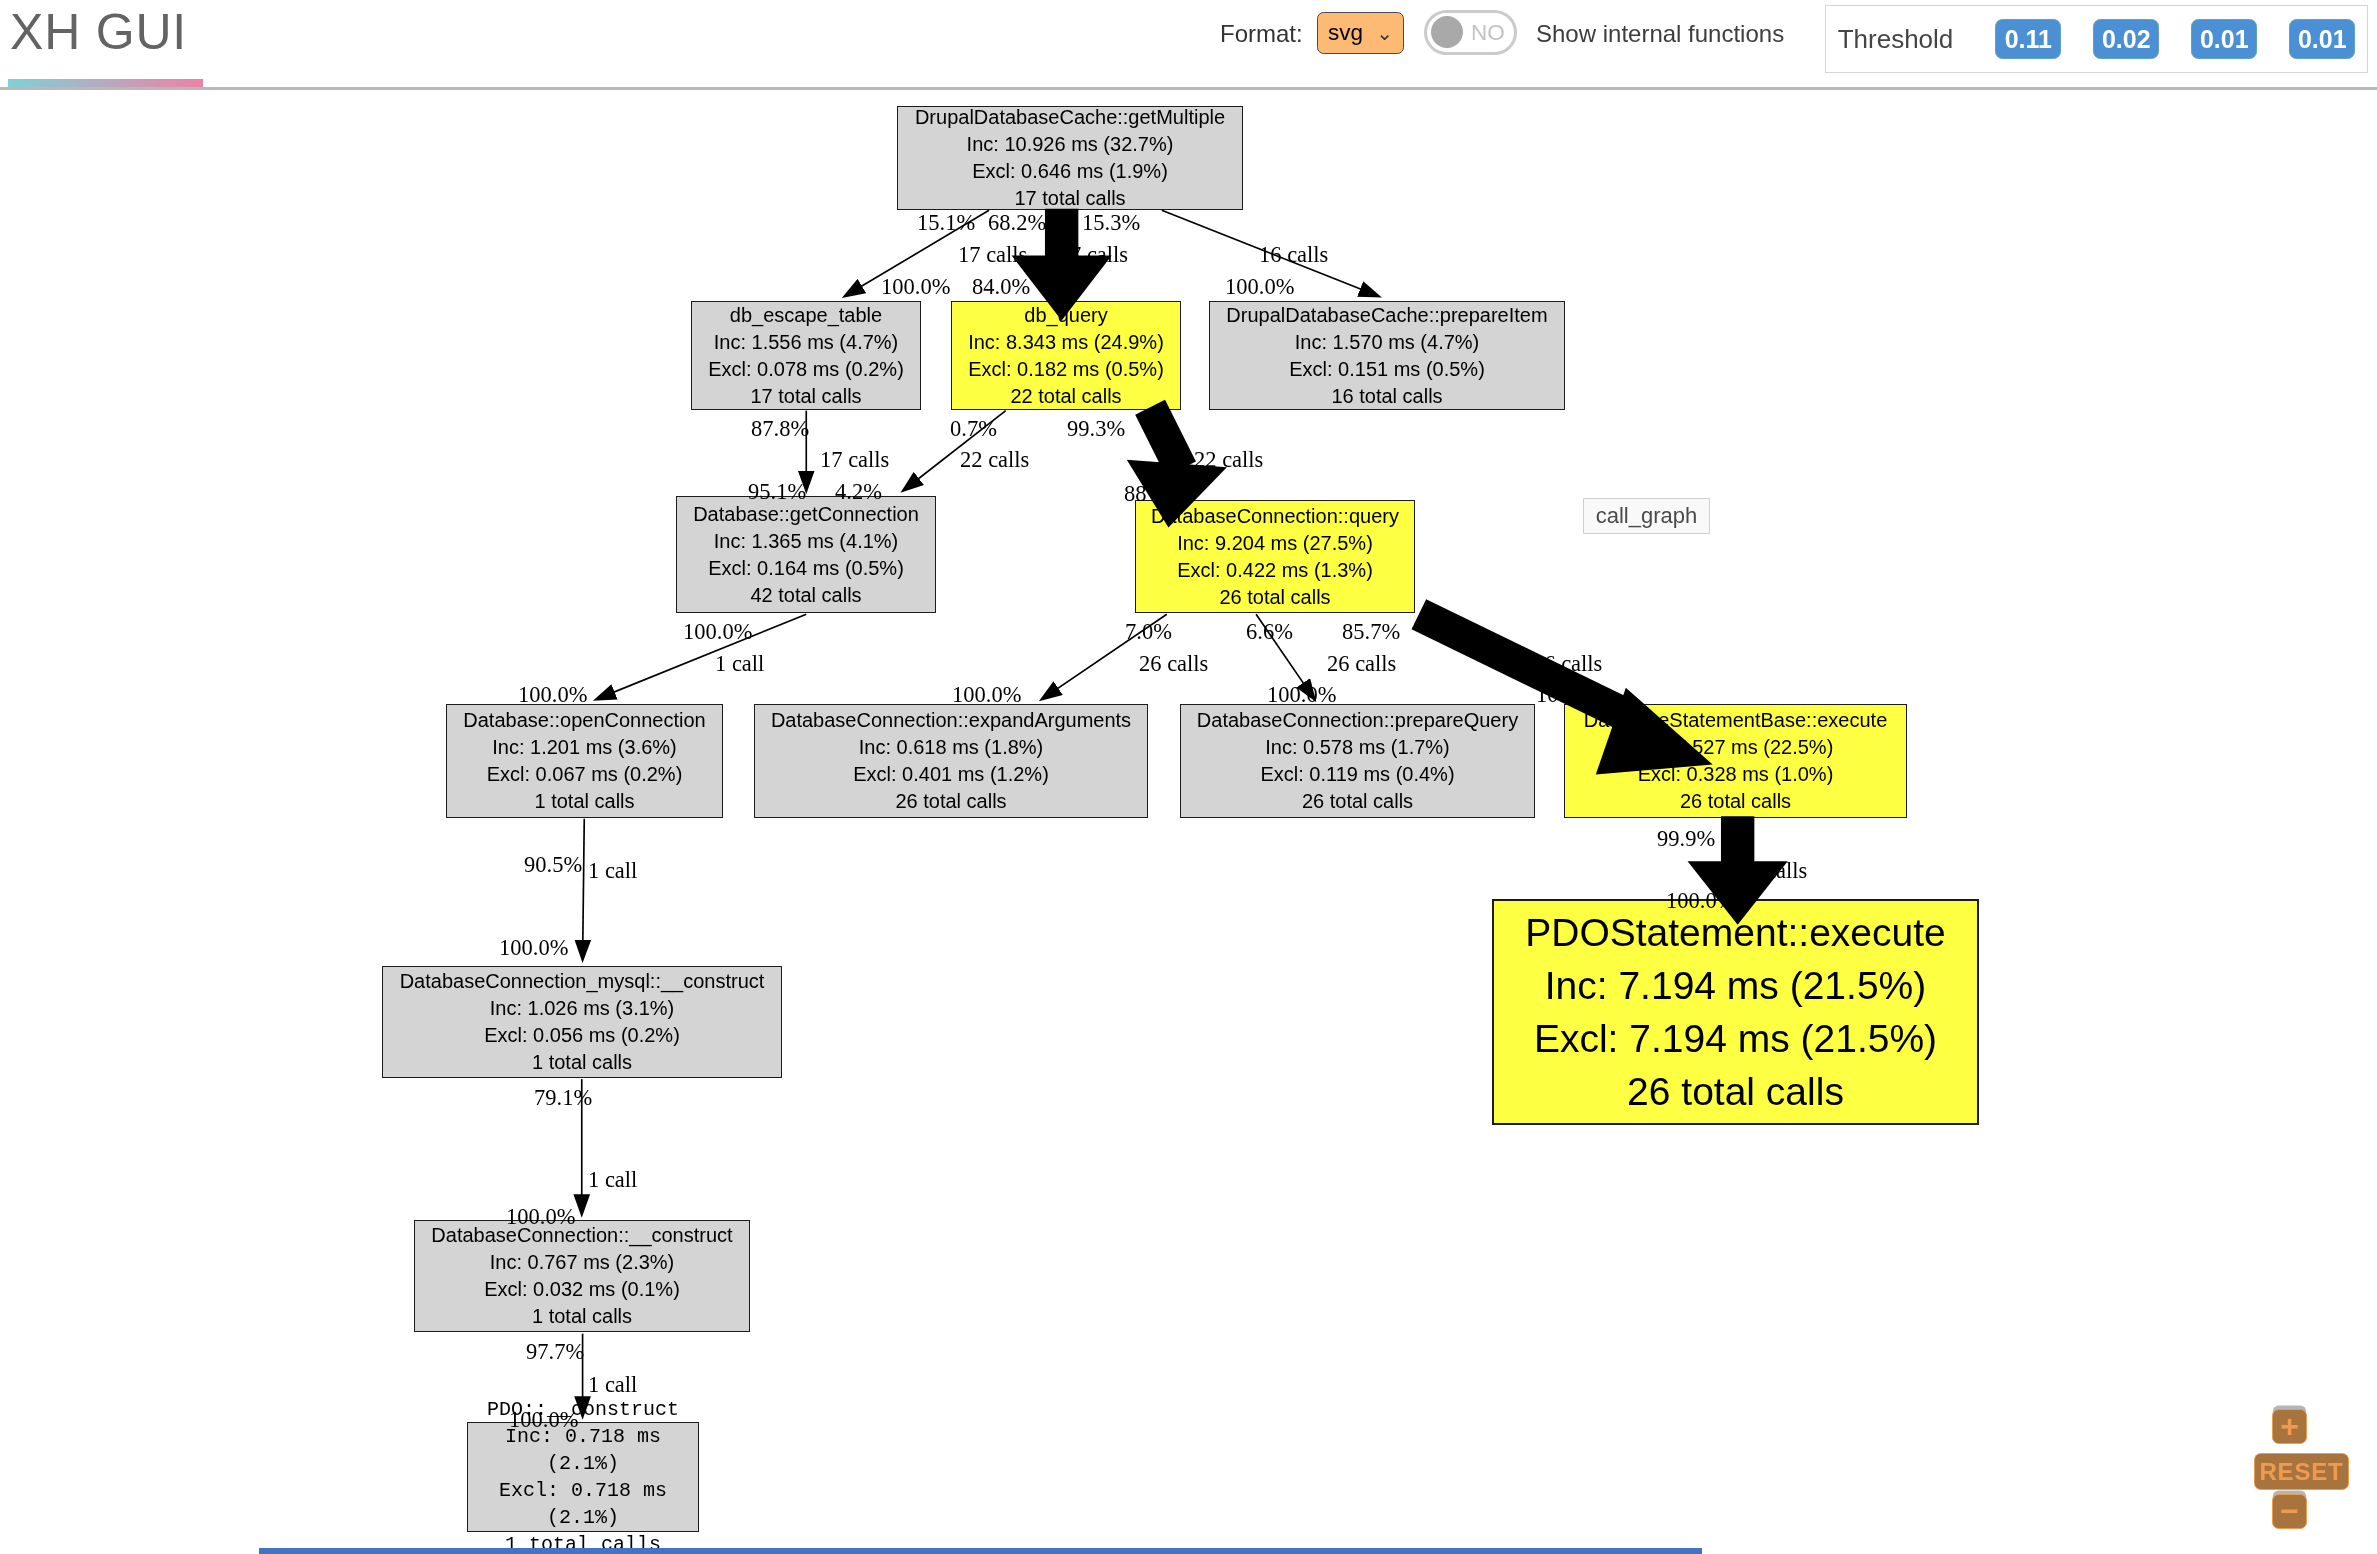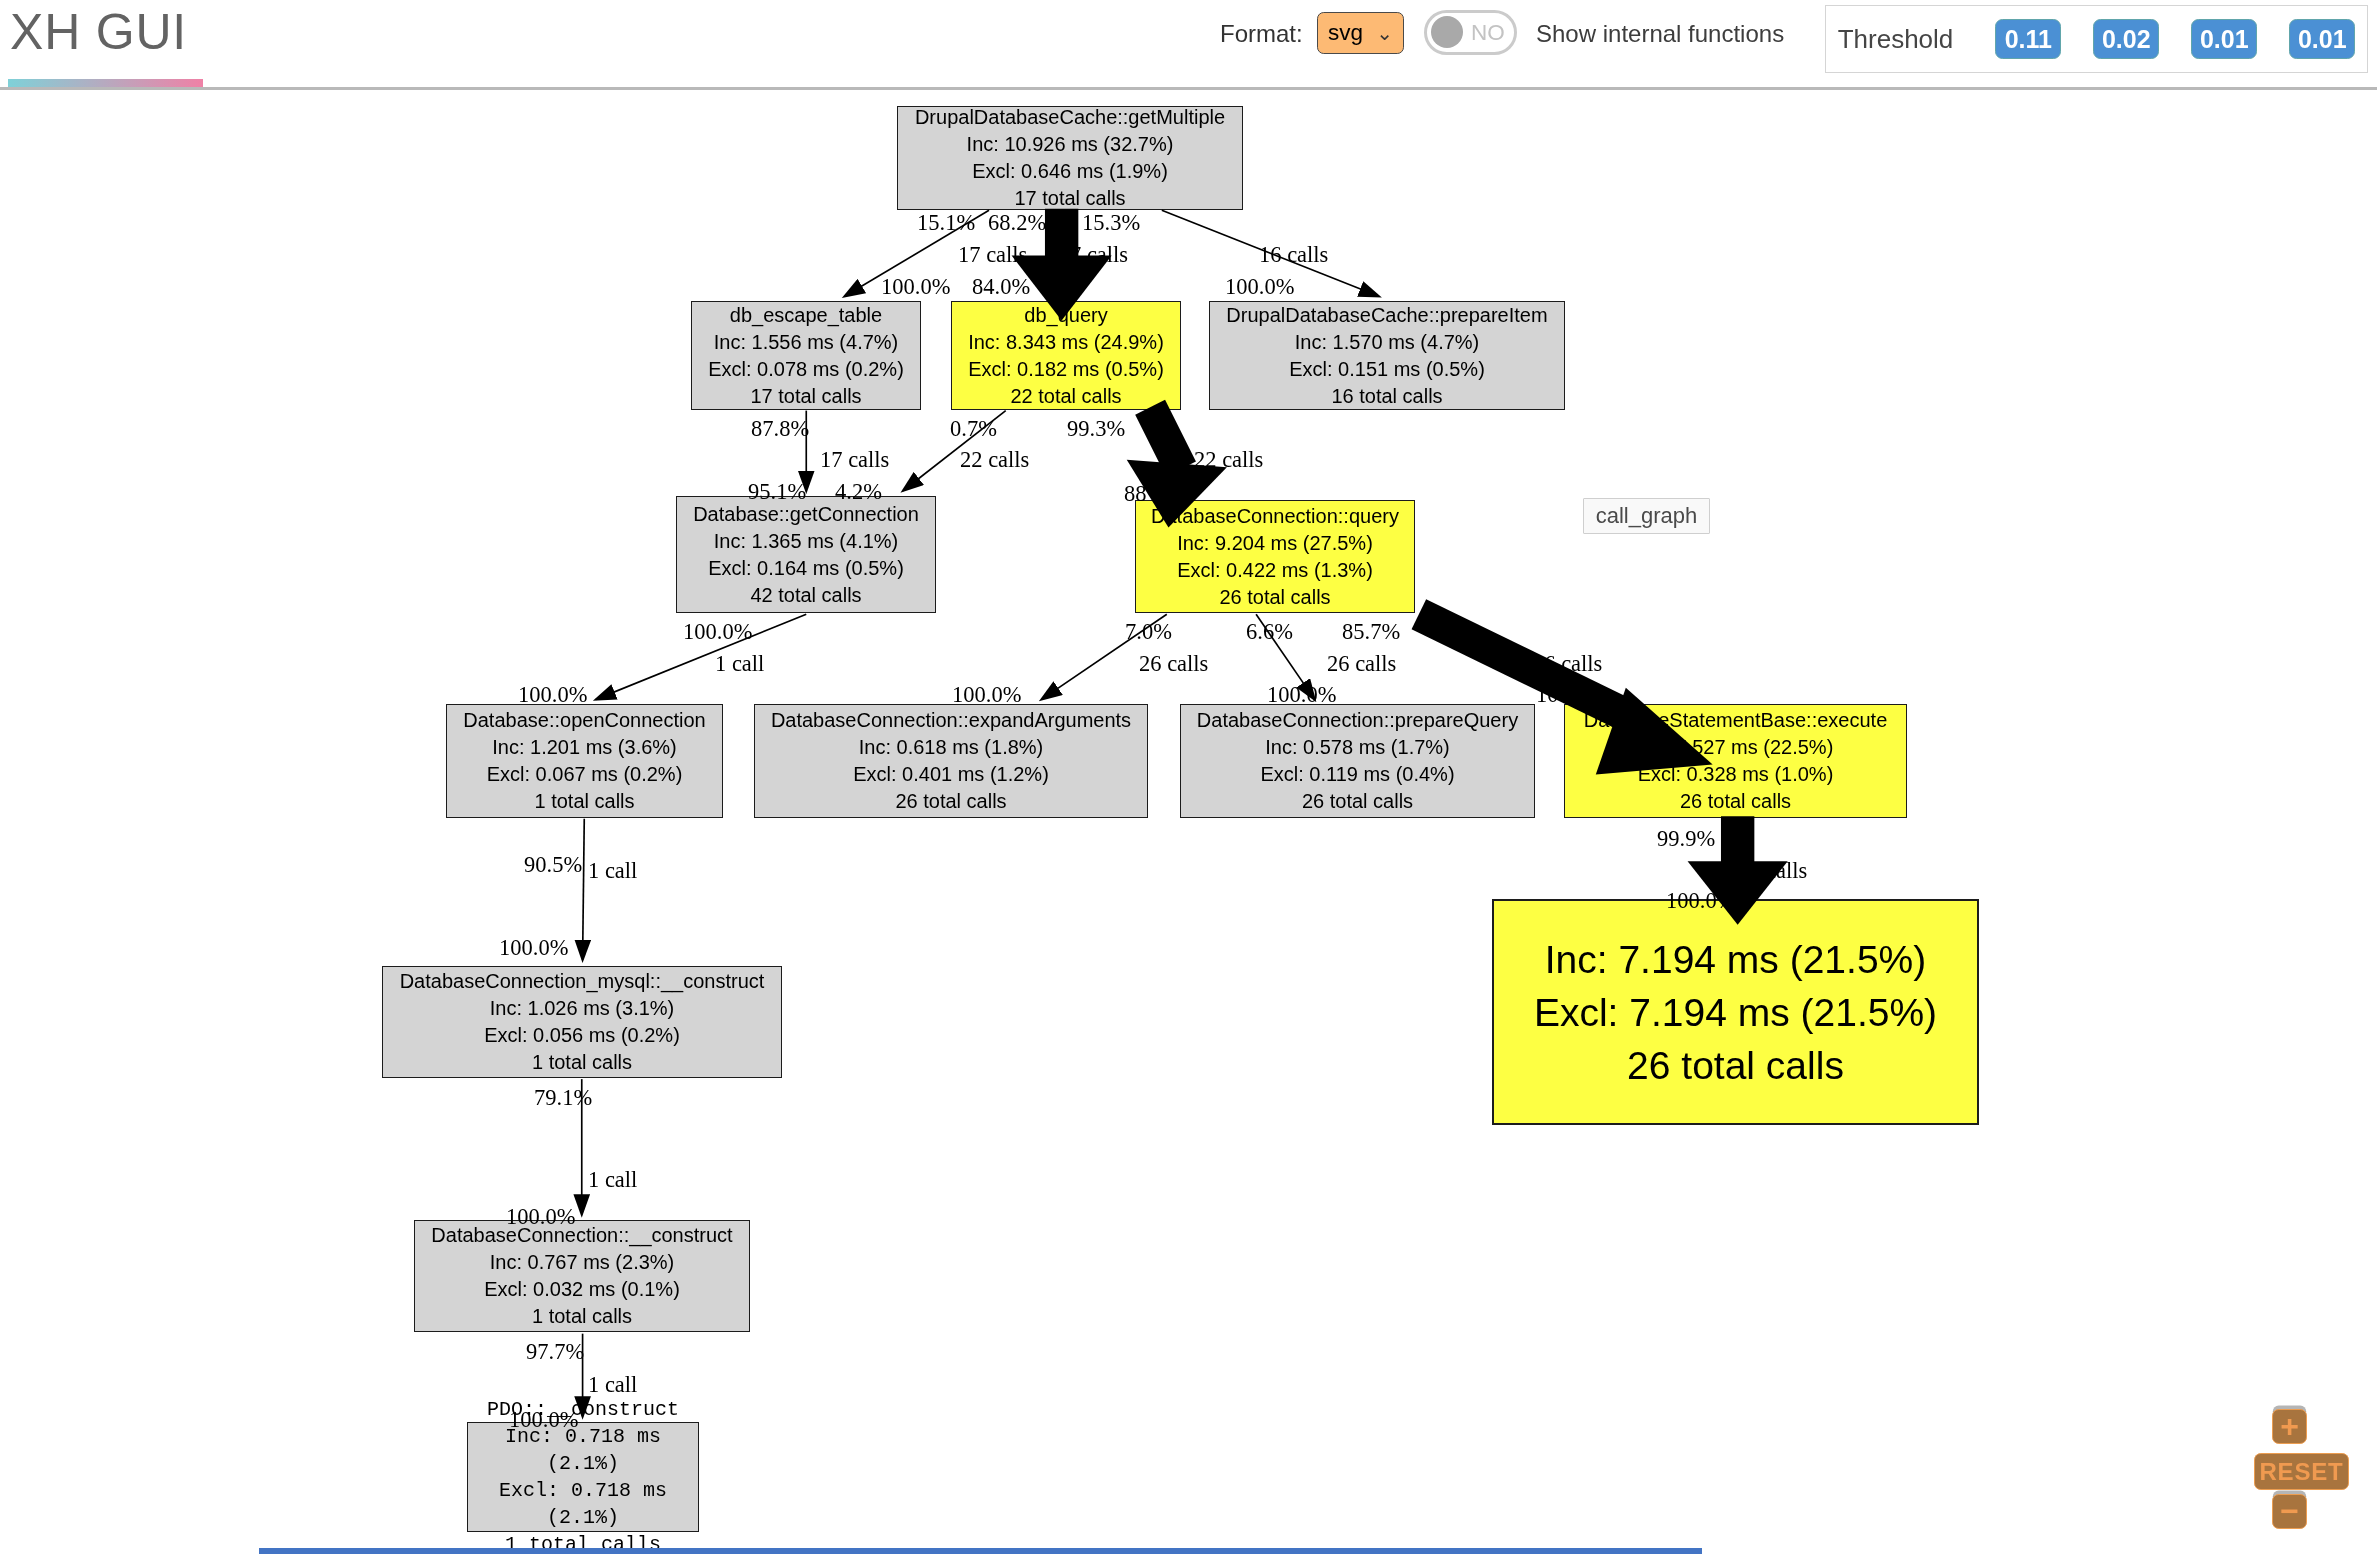--- a/index.html
+++ b/index.html
@@ -185,20 +185,21 @@
   </div>
 
   <div class="box" style="left:467px;top:1422px;width:232px;height:110px;font-family:Liberation Mono, monospace;">
     <span>PDO::__construct</span>
     <span>Inc: 0.718 ms (2.1%)</span>
     <span>Excl: 0.718 ms (2.1%)</span>
     <span>1 total calls</span>
   </div>
 
   <div class="box yellow big" style="left:1492px;top:899px;width:487px;height:226px;">
+    <span>PDOStatement::execute</span>
     <span>Inc: 7.194 ms (21.5%)</span>
     <span>Excl: 7.194 ms (21.5%)</span>
     <span>26 total calls</span>
   </div>
 
   <span class="elabel" style="left:917px;top:210px;">15.1%</span>
   <span class="elabel" style="left:988px;top:210px;">68.2%</span>
   <span class="elabel" style="left:1082px;top:210px;">15.3%</span>
   <span class="elabel" style="left:958px;top:242px;">17 calls</span>
   <span class="elabel" style="left:1070px;top:242px;">7 calls</span>

